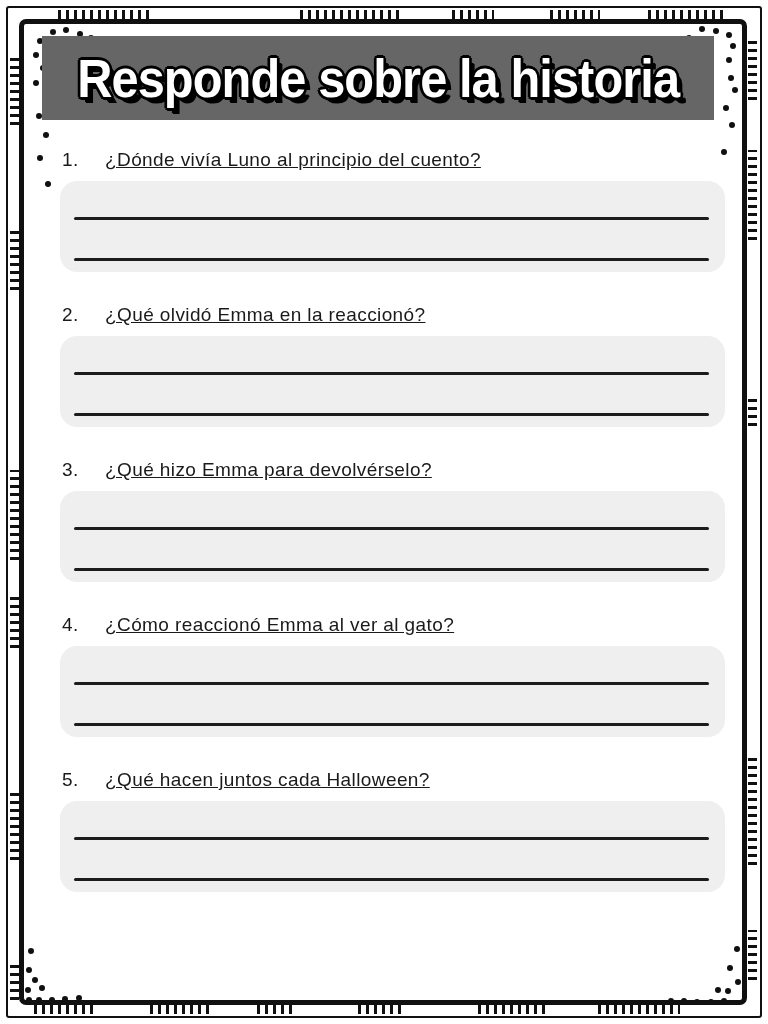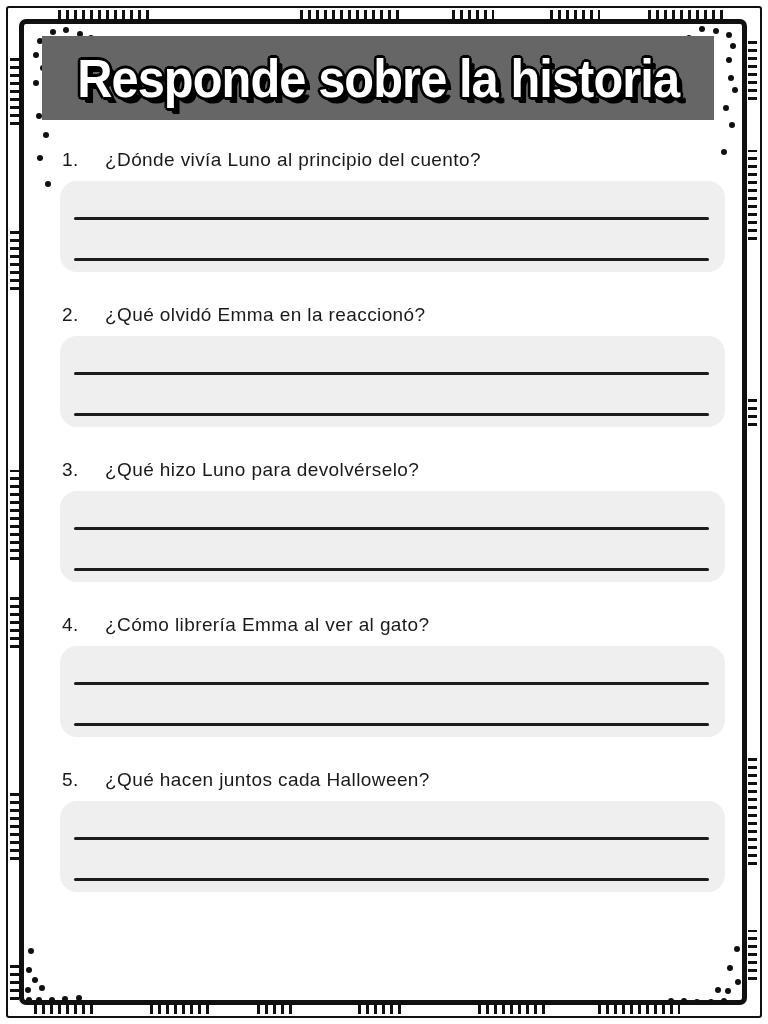--- a/index.html
+++ b/index.html
@@ -52,21 +52,21 @@
     text-shadow:3px 0 0 #000,-3px 0 0 #000,0 3px 0 #000,0 -3px 0 #000,
       2px 2px 0 #000,-2px 2px 0 #000,2px -2px 0 #000,-2px -2px 0 #000,
       5px 5px 0 #000,6px 6px 0 #000;
   }
   
   .content{position:absolute;left:42px;top:148px;width:683px;}
   .question{margin-bottom:31px;}
   .q-row{display:flex;align-items:baseline;padding-left:20px;
     font-size:19px;letter-spacing:0.4px;color:#1a1a1a;line-height:24px;}
   .q-number{width:43px;flex:0 0 43px;}
-  .q-text{flex:1;white-space:nowrap;}
+  .q-text{flex:1;white-space:nowrap;text-decoration:underline;}
   .answer-box{
     margin-top:9px;margin-left:18px;width:665px;height:91px;
     background:#efefef;border-radius:17px;position:relative;
   }
   .answer-line{position:absolute;left:14px;right:16px;height:2.5px;
     background:#1c1c1c;border-radius:2px;}
   .answer-line.line-1{top:36px;}
   .answer-line.line-2{top:77px;}
 </style>
 </head>
@@ -132,32 +132,32 @@
       </div>
       <div class="answer-box">
         <div class="answer-line line-1"></div>
         <div class="answer-line line-2"></div>
       </div>
     </div>
 
     <div class="question">
       <div class="q-row">
         <span class="q-number">3.</span>
-        <span class="q-text">¿Qué hizo Luno para devolvérselo?</span>
+        <span class="q-text">¿Qué hizo Emma para devolvérselo?</span>
       </div>
       <div class="answer-box">
         <div class="answer-line line-1"></div>
         <div class="answer-line line-2"></div>
       </div>
     </div>
 
     <div class="question">
       <div class="q-row">
         <span class="q-number">4.</span>
-        <span class="q-text">¿Cómo librería Emma al ver al gato?</span>
+        <span class="q-text">¿Cómo reaccionó Emma al ver al gato?</span>
       </div>
       <div class="answer-box">
         <div class="answer-line line-1"></div>
         <div class="answer-line line-2"></div>
       </div>
     </div>
 
     <div class="question">
       <div class="q-row">
         <span class="q-number">5.</span>

